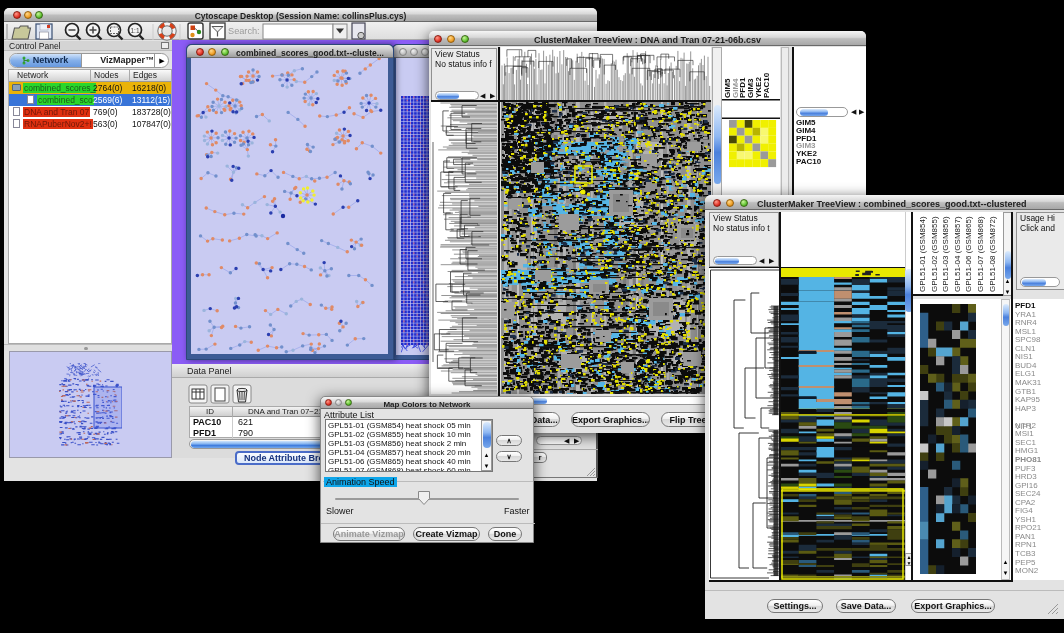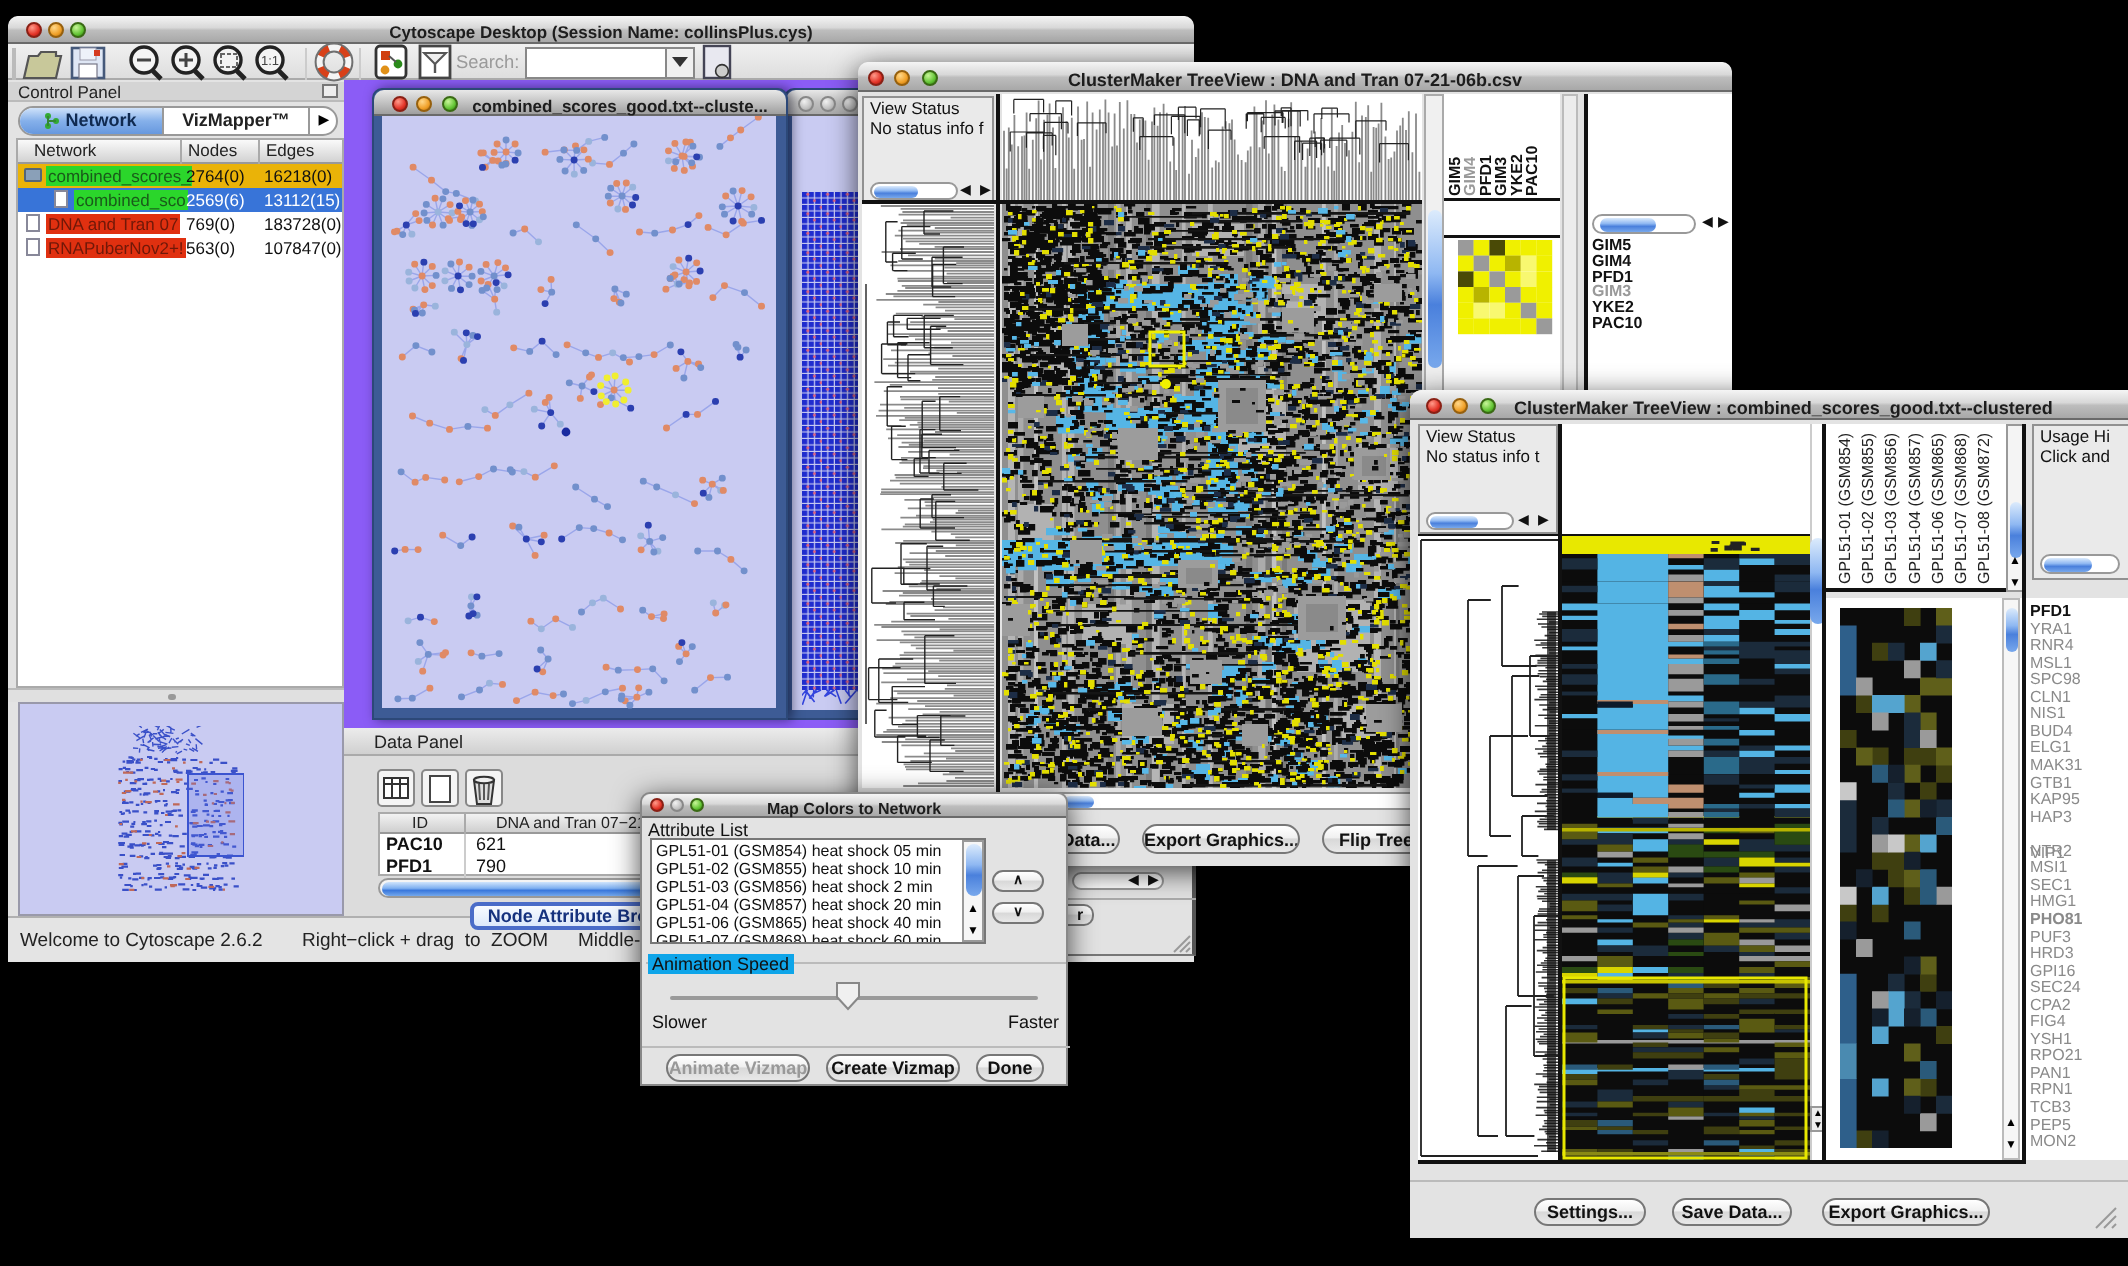--- a/index.html
+++ b/index.html
@@ -70,21 +70,21 @@
       <span style="position:absolute;left:5px;top:0px;font-size:8.5px;color:#222">Control Panel</span>
       <span style="position:absolute;right:3px;top:1px;width:8px;height:7px;border:1px solid #777;background:#eee"></span>
     </div>
     <div class="abs" style="left:5px;top:45px;width:160px;height:15px;background:#fff;border:1px solid #999;border-radius:8px">
       <div class="abs" style="left:0;top:0;width:72px;height:13px;background:linear-gradient(#cfe2fa,#85b0ea 50%,#6798de);border-radius:7px 0 0 7px;border-right:1px solid #999;text-align:center;font-size:9px;font-weight:bold;color:#102a50;line-height:13px"><svg style="left:12px;top:2px" width="8" height="9" viewBox="0 0 8 9">
           <circle cx="2" cy="2" r="1.5" fill="#3a3"></circle>
           <circle cx="2" cy="7" r="1.5" fill="#3a3"></circle>
           <circle cx="6" cy="4.5" r="1.5" fill="#3a3"></circle>
           <path d="M2 2 V7 M2 4.5 H6" stroke="#383" fill="none"></path>
         </svg><span style="margin-left:10px">Network</span></div>
-      <div class="abs" style="left:72px;top:0;width:72px;height:13px;text-align:center;font-size:9px;font-weight:bold;color:#222;line-height:13px">VizMapper™</div>
+      <div class="abs" style="left:72px;top:0;width:72px;height:13px;text-align:right;font-size:9px;font-weight:bold;color:#222;line-height:13px">VizMapper™</div>
       <div class="abs" style="left:144px;top:0;width:15px;height:13px;border-left:1px solid #999;text-align:center;font-size:7px;line-height:13px">▶</div>
     </div>
     <div class="abs" style="left:4px;top:61px;width:164px;height:275px;background:#fff;border:1px solid #aaa">
       <div class="abs" style="left:0;top:0;width:100%;height:12px;background:linear-gradient(#fafafa,#d2d2d2);border-bottom:1px solid #999;font-size:8.5px;color:#222">
         <span style="position:absolute;left:8px">Network</span>
         <span style="position:absolute;left:81px;border-left:1px solid #aaa;padding-left:3px;height:12px">Nodes</span>
         <span style="position:absolute;left:120px;border-left:1px solid #aaa;padding-left:3px;height:12px">Edges</span>
       </div>
       <div class="abs" style="left:0;top:12px;width:100%;height:28px;background:#eab308;font-size:8.5px">
         <div class="abs" style="left:3px;top:2px;width:9px;height:7px;background:#8aa0b8;border:1px solid #567;border-radius:1px"></div>
@@ -114,25 +114,20 @@
     <div class="abs" style="left:0;top:336px;width:168px;height:7px;background:#e0e0e0;border-top:1px solid #bbb">
       <div style="position:absolute;left:80px;top:2px;width:4px;height:3px;background:#999;border-radius:2px"></div>
     </div>
     <div class="abs" style="left:5px;top:343px;width:163px;height:107px;background:#c9cbf2;border:1px solid #99a">
       <svg style="left:49px;top:11px" width="63" height="85" viewBox="0 0 63 85">
         <path d="M19.7 2.1L20.9 -0.5M26.1 5.1L22.5 5.2M11.1 6.1L7.7 3.6M22.7 11.6L19.7 9.9M28.8 13.3L29.4 12.6M39.3 0.7L42.2 -0.6M14.3 1.6L12.8 3.5M15.4 8.1L16.5 7.4M26.4 0.9L22.9 -0.9M30.4 6.0L28.9 6.5M23.6 4.2L26.0 5.4M17.3 8.0L17.5 10.3M31.9 4.0L35.7 1.7M22.5 10.6L19.8 10.5M11.2 9.4L13.3 9.8M36.3 4.4L37.8 5.0M27.4 6.4L30.1 9.1M24.2 9.3L20.7 10.5M29.4 13.9L32.0 12.6M21.6 9.4L17.8 9.1M15.0 1.6L11.5 3.2M13.9 3.5L13.0 5.7M12.4 6.3L12.8 8.6M34.6 12.1L32.8 11.6M20.8 12.4L24.4 10.3M15.3 3.2L13.2 3.2M27.7 3.7L23.7 3.2M21.1 7.9L24.7 9.1M25.5 8.6L26.9 6.0M37.0 10.9L40.0 12.7M21.8 5.6L18.6 6.4M11.9 0.9L9.5 -1.1M20.2 0.7L16.2 -1.4M13.0 5.1L9.2 7.3M28.4 2.1L26.4 1.2M20.9 1.7L23.7 4.7M24.0 6.8L20.7 4.4M20.3 3.7L22.9 1.7M10.7 13.3L10.9 11.2M26.3 0.4L26.5 3.2M35.9 9.7L34.0 8.9M15.0 10.8L15.3 12.5M19.9 3.1L22.4 6.0M35.6 11.3L38.1 12.7M16.8 7.2L15.6 4.4M10.8 3.9L8.9 5.1M38.7 6.3L42.2 9.2M38.7 5.1L36.4 3.5M15.9 2.9L16.9 5.3M35.2 6.7L36.4 8.5M12.5 9.2L15.8 10.9M32.5 6.7L29.9 8.4M20.0 11.2L23.7 10.6M22.0 13.3L23.8 11.3M13.8 2.1L17.0 4.0M14.4 11.6L18.2 12.5M20.5 7.7L17.6 4.8M39.1 9.1L39.3 11.7M23.0 12.2L25.6 10.5M17.6 4.1L15.5 4.6M17.8 5.9L14.8 8.3M20.6 6.4L21.3 8.8M22.6 12.8L22.6 13.0M25.7 0.3L25.2 -1.6M10.1 11.2L7.5 11.0M31.8 7.8L30.4 7.9M26.7 11.0L23.5 11.3M17.5 3.9L19.6 3.9M26.9 10.6L30.2 10.3M28.4 7.1L28.5 8.2" fill="none" stroke="#3a50c8" stroke-width="0.7"></path>
         <path d="M26.2 17.1H29.6M7.1 16.8H8.7M4.2 17.5H7.5M9.0 17.6H10.3M51.2 18.4H54.6M9.4 16.8H11.2M11.4 16.5H12.4M32.1 16.8H34.0M36.2 17.0H39.7M45.7 18.4H47.4M2.3 17.8H3.6M24.5 18.2H26.1M8.7 18.3H11.4M5.2 15.7H7.3M4.2 18.3H7.2M4.9 18.1H8.0M26.3 16.5H29.6M15.5 15.9H17.1M6.3 16.0H7.9M18.1 16.4H19.8M29.0 16.0H30.1M14.5 15.5H16.9M47.5 16.8H50.6M22.8 17.0H26.3M19.9 18.0H22.5M23.5 16.5H24.8M4.1 23.0H5.5M16.4 21.5H18.5M9.1 22.1H12.5M56.4 22.4H59.8M18.0 21.9H19.9M27.5 22.3H29.8M0.3 21.6H2.3M2.4 20.9H4.0M34.0 22.4H36.6M41.5 23.4H43.3M57.1 21.2H59.7M42.6 23.2H44.9M29.3 23.3H32.3M33.9 23.5H36.6M13.3 20.9H15.2M6.1 23.3H8.7M36.3 22.8H37.3M46.3 23.0H48.6M38.2 21.0H39.9M4.3 21.6H5.8M42.9 23.7H44.9M27.8 22.9H30.3M37.3 21.0H38.9M43.1 21.7H44.1M3.5 21.6H6.2M39.2 21.7H41.4M56.7 23.6H58.9M47.6 29.0H49.2M12.2 28.9H14.6M13.4 28.8H14.5M0.2 27.6H2.0M8.2 27.1H11.3M20.9 27.4H22.0M5.9 28.6H9.2M14.5 26.9H15.9M41.7 26.2H43.9M43.7 28.0H44.8M53.8 26.5H55.6M38.0 27.0H40.0M9.7 26.6H13.0M26.1 26.5H27.3M19.8 26.4H21.5M33.0 28.8H35.1M24.0 27.7H25.9M15.7 26.8H17.8M34.1 31.4H37.4M6.3 31.9H9.0M54.6 33.6H57.5M26.5 33.1H29.5M13.5 34.2H15.2M7.4 32.2H10.2M6.5 31.6H9.0M22.5 32.1H23.5M51.3 32.8H52.9M55.7 33.5H56.8M28.9 33.4H30.5M38.7 34.2H39.8M19.6 32.7H21.1M46.2 33.6H47.7M12.8 33.7H16.2M28.8 32.0H30.8M38.6 34.2H40.6M12.4 34.3H13.5M10.8 34.2H11.8M38.5 32.5H40.4M9.8 31.4H11.7M2.9 32.8H6.2M23.8 39.1H24.9M43.3 39.4H45.0M55.5 38.6H58.3M18.4 37.5H21.2M22.4 37.5H24.7M53.8 37.2H56.7M47.7 39.0H49.5M18.5 37.8H19.7M11.4 39.0H12.6M2.0 38.4H5.4M51.2 39.7H52.5M5.6 38.2H7.7M13.6 38.0H16.3M43.4 39.2H44.7M48.8 37.6H50.7M42.8 37.3H44.4M8.9 39.4H10.7M23.0 39.7H24.6M2.3 37.6H3.8M50.2 38.0H53.2M54.9 37.0H57.4M12.6 37.8H14.1M14.8 38.5H16.3M0.7 43.0H2.1M18.1 42.6H20.5M3.7 42.3H6.0M37.1 42.3H39.8M23.8 42.8H27.2M18.1 43.7H20.2M50.1 45.0H51.6M42.2 42.6H45.5M24.6 44.5H27.8M26.7 42.5H29.1M37.2 44.7H39.7M21.5 43.5H23.2M30.2 44.8H32.5M46.7 44.9H48.0M54.7 44.9H55.8M47.8 42.5H49.4M12.7 43.2H14.6M7.1 42.7H10.4M2.4 43.7H3.5M48.6 42.4H51.0M36.4 42.9H38.8M24.7 44.0H26.8M1.4 43.9H2.9M44.3 44.3H45.7M27.4 42.3H29.5M5.3 43.3H6.4M36.9 42.2H39.9M29.7 42.2H31.6M42.5 49.7H45.9M45.7 50.1H47.6M47.3 47.7H50.6M12.1 48.1H13.9M2.1 47.8H5.5M39.4 50.0H42.4M6.7 48.9H8.6M50.6 49.0H53.8M6.1 50.3H8.1M20.9 49.6H22.3M43.1 47.4H44.8M37.1 50.3H39.7M18.1 47.3H19.5M35.7 48.6H39.0M7.7 48.0H8.7M0.2 48.4H2.0M13.0 49.1H14.5M36.2 48.7H39.5M14.1 47.7H16.7M50.5 49.6H52.2M0.7 49.2H2.5M14.4 50.0H16.7M23.5 48.0H26.5M11.6 49.1H14.2M47.2 53.1H48.9M2.8 55.3H5.6M0.4 55.1H2.5M43.0 54.0H44.3M13.5 52.7H16.3M40.3 55.1H42.0M32.1 53.9H34.4M51.0 52.6H52.6M43.1 55.4H45.0M51.0 53.6H54.3M36.6 54.7H40.0M27.2 55.1H30.4M25.4 54.8H27.1M12.3 54.5H15.6M8.4 52.7H11.7M20.0 53.0H21.1M40.2 54.5H43.0M3.8 54.4H6.9M47.5 55.3H50.7M53.0 55.4H54.6M36.8 55.1H38.5M5.8 52.9H7.3M18.5 53.9H20.2M16.4 54.7H18.2M1.8 53.8H4.7M20.1 54.7H21.7M50.0 52.9H51.4M0.1 58.5H3.5M0.3 59.4H3.2M10.7 59.4H13.8M15.1 60.7H16.7M40.6 59.4H43.2M4.7 60.3H7.7M36.4 59.0H38.4M22.0 60.6H24.2M30.8 60.2H33.4M20.2 58.9H23.3M38.4 60.1H40.5M44.9 59.6H47.0M51.3 58.6H53.1M40.8 60.4H42.2M14.4 58.9H15.8M5.9 60.8H7.9M57.1 60.3H59.1M11.4 59.8H12.9M22.5 58.0H25.5M40.2 59.4H42.4M8.2 59.7H11.1M52.7 59.2H55.5M24.4 58.6H27.6M37.2 59.3H39.8M5.7 59.2H8.5M36.5 58.7H38.7M36.1 64.4H39.4M10.6 65.2H12.6M28.4 66.1H30.8M5.9 64.9H8.7M23.8 66.0H26.5M22.8 65.5H26.2M20.6 63.4H22.6M0.8 64.5H3.5M20.4 64.0H23.3M54.5 64.8H57.5M22.7 63.8H25.7M47.0 65.1H49.4M13.1 66.1H15.7M47.5 65.6H49.2M49.3 64.0H51.0M24.7 63.8H27.5M16.3 63.9H18.5M24.9 65.1H26.8M53.9 65.8H56.9M52.5 65.6H55.6M36.7 63.2H40.1M38.0 64.0H39.4M13.6 65.5H14.9M52.4 65.6H55.7M35.3 65.5H38.5M45.7 65.7H48.4M30.8 65.4H34.0M32.2 69.3H33.5M28.6 68.7H30.0M28.5 70.0H31.7M0.4 71.0H2.8M38.6 71.0H40.6M55.7 68.7H58.3M1.7 70.3H5.0M19.2 71.4H21.4M52.1 68.6H54.6M19.6 71.1H21.8M30.5 70.8H32.6M48.0 69.7H49.7M29.4 71.4H32.4M19.2 69.5H21.7M36.8 70.9H39.6M51.4 70.1H53.1M35.8 70.4H38.3M39.5 69.1H41.6M44.2 68.8H45.3M44.9 71.2H46.8M47.7 70.9H49.4M17.5 69.8H19.6M37.2 71.3H39.6M2.3 68.9H4.7M53.3 69.8H55.2M23.9 68.8H25.5M8.8 73.8H11.5M7.1 76.7H10.2M7.5 73.9H9.1M42.5 74.4H45.5M41.4 76.4H42.6M36.5 75.9H39.8M14.7 76.7H15.8M0.9 75.8H2.1M18.0 76.0H21.2M28.2 74.0H30.6M25.4 75.8H28.4M21.1 75.7H23.1M32.9 74.7H36.3M40.8 76.3H43.3M56.7 76.3H58.5M24.9 76.5H27.6M34.9 76.5H36.6M0.1 74.6H2.6M47.3 76.5H50.4M47.1 76.4H48.8M49.4 76.2H52.7M20.1 74.1H23.1M35.2 75.8H36.7M14.8 76.1H16.9M5.1 76.2H6.7M27.6 75.6H29.1M10.5 75.9H12.9M23.3 80.7H24.5M57.8 80.2H60.4M45.7 79.6H47.5M30.1 79.2H33.6M50.2 80.6H51.9M47.5 82.0H48.6M11.7 79.6H12.8M32.3 81.7H35.7M52.8 79.3H54.8M7.0 82.0H9.4M37.2 82.0H39.1M12.9 79.2H14.7M45.6 81.2H49.1M3.2 79.5H6.6M39.3 80.0H42.2M6.1 80.1H7.4M27.9 79.6H29.3M39.3 79.1H40.8M2.1 81.9H5.4M50.3 81.8H52.4M36.4 79.5H37.6M41.4 80.8H44.6M15.5 80.3H17.1M48.7 80.1H50.9M18.4 81.8H21.9" fill="none" stroke="#3a50c8" stroke-width="1.1"></path>
         <path d="M40.6 18.1H42.2M32.5 18.3H33.8M23.1 17.0H26.2M11.0 16.9H12.3M4.9 23.3H7.6M2.5 23.3H5.1M27.0 21.2H28.5M8.2 27.7H9.6M47.6 27.6H50.3M0.1 28.4H1.4M53.7 28.2H55.5M21.6 27.3H24.1M21.7 29.0H24.7M36.6 28.8H39.0M17.3 28.3H18.9M28.8 26.8H32.3M3.6 26.9H4.9M29.2 28.0H30.7M55.3 28.6H56.4M1.9 33.5H4.1M47.9 34.0H49.5M17.5 32.8H20.1M56.3 32.3H57.8M3.5 32.6H6.7M42.5 34.4H44.3M55.4 31.8H56.9M20.7 33.9H22.8M11.2 37.8H12.3M2.0 36.9H3.7M53.2 38.6H54.2M13.6 38.1H16.9M46.9 38.7H48.1M27.5 39.2H30.8M56.4 38.4H58.4M53.7 43.2H56.3M23.5 44.5H24.9M55.2 47.7H58.6M28.5 50.2H29.9M43.9 47.8H45.5M46.3 48.1H48.7M37.4 48.6H40.3M0.7 49.0H2.1M15.4 54.5H16.9M6.5 52.7H9.5M55.9 54.1H58.5M51.6 58.2H52.7M12.0 58.7H14.2M19.0 58.5H21.9M44.9 60.0H47.6M9.3 65.5H11.6M29.7 65.1H32.0M31.8 63.6H33.7M24.5 70.2H26.2M0.4 69.1H2.9M38.2 70.9H40.7M34.3 71.3H36.5M22.4 76.2H25.3M11.6 76.1H13.2M33.6 76.5H35.9M45.2 80.4H48.1M26.0 79.6H29.5M52.4 81.8H53.5M5.6 81.9H8.2M26.2 80.1H28.4" fill="none" stroke="#c06858" stroke-width="1.1"></path>
         <rect x="35" y="24" width="28" height="41" fill="rgba(90,110,230,0.25)" stroke="#3b54d0"></rect>
       </svg>
-    </div>
-    <div class="abs" style="left:0;top:450px;width:100%;height:23px;background:#e4e4e4;border-top:1px solid #b0b0b0">
-      <span style="position:absolute;left:6px;top:6px;font-size:9.5px;color:#222">Welcome to Cytoscape 2.6.2</span>
-      <span style="position:absolute;left:147px;top:6px;font-size:9.5px;color:#222">Right−click + drag&nbsp; to&nbsp; ZOOM</span>
-      <span style="position:absolute;left:285px;top:6px;font-size:9.5px;color:#222">Middle-</span>
     </div>
     <div class="abs" style="left:168px;top:32px;width:425px;height:324px;background:#8b5cf6;overflow:hidden">
       <div class="abs" style="left:220px;top:4px;width:205px;height:316px;background:#3d5b95;border:1px solid #2c4878;border-radius:5px 5px 0 0">
         <div class="tbar" style="height:13px;background:linear-gradient(#e8e8e8,#c0c0c0 50%,#ababab)"></div>
         <div class="tl tlx" style="left:6px;top:2.5px"></div>
         <div class="tl tlx" style="left:17px;top:2.5px"></div>
         <div class="tl tlx" style="left:28px;top:2.5px"></div>
         <div class="abs" style="left:3px;top:13px;right:3px;bottom:4px;background:#c9cbf2">
           <svg style="left:5px;top:38px" width="30" height="257" viewBox="0 0 30 257">
             <defs>

